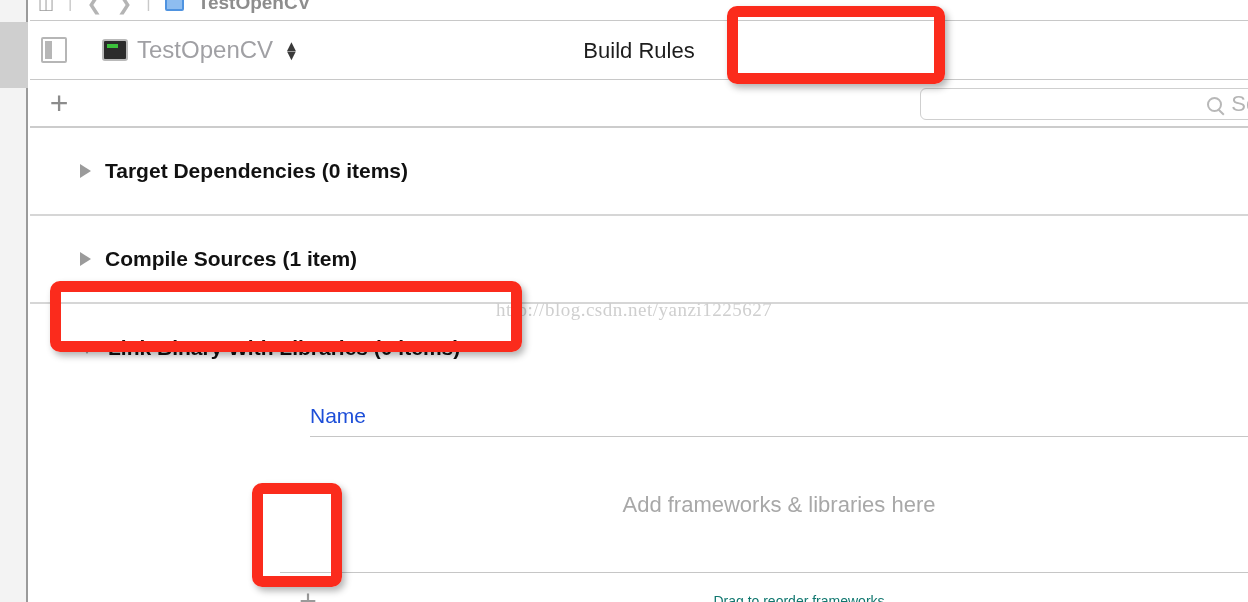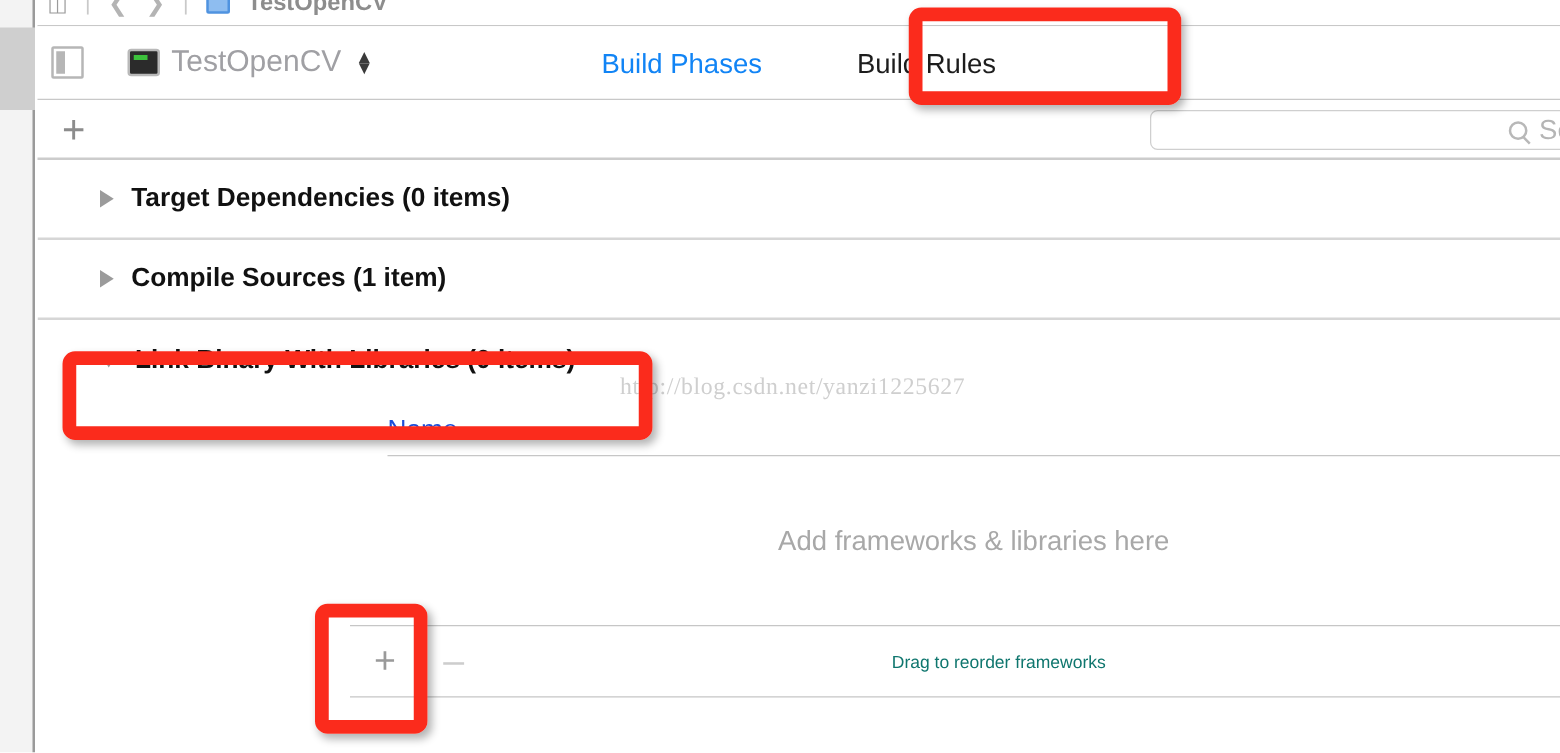--- a/index.html
+++ b/index.html
@@ -206,21 +206,21 @@
   .content {
     position: absolute;
     left: 30px; top: 128px;
     width: 1218px; height: 474px;
     background: #ffffff;
     overflow: hidden;
   }
 
   .phase-row {
     position: relative;
-    height: 64px;
+    height: 88px;
     display: flex;
     align-items: center;
     padding-left: 50px;
     border-bottom: 2px solid #d6d6d6;
   }
   .tri {
     width: 0; height: 0;
     margin-right: 14px;
     flex: none;
   }
@@ -355,21 +355,20 @@
     <div class="target-chip">
       <span class="target-icon"></span>
       <span class="target-name">TestOpenCV</span>
       <span class="stepper">
         <span>▲</span>
           <span>▼</span>
       </span>
     </div>
 
     <div class="tabs">
-      <div class="tab active">Build Phases</div>
       <div class="tab">Build Rules</div>
     </div>
   </div>
 
   <div class="filterbar">
     <div class="add-phase">+</div>
     <div class="searchfield">
       <span class="mag"></span>
       <span class="search-ph">Search</span>
     </div>

